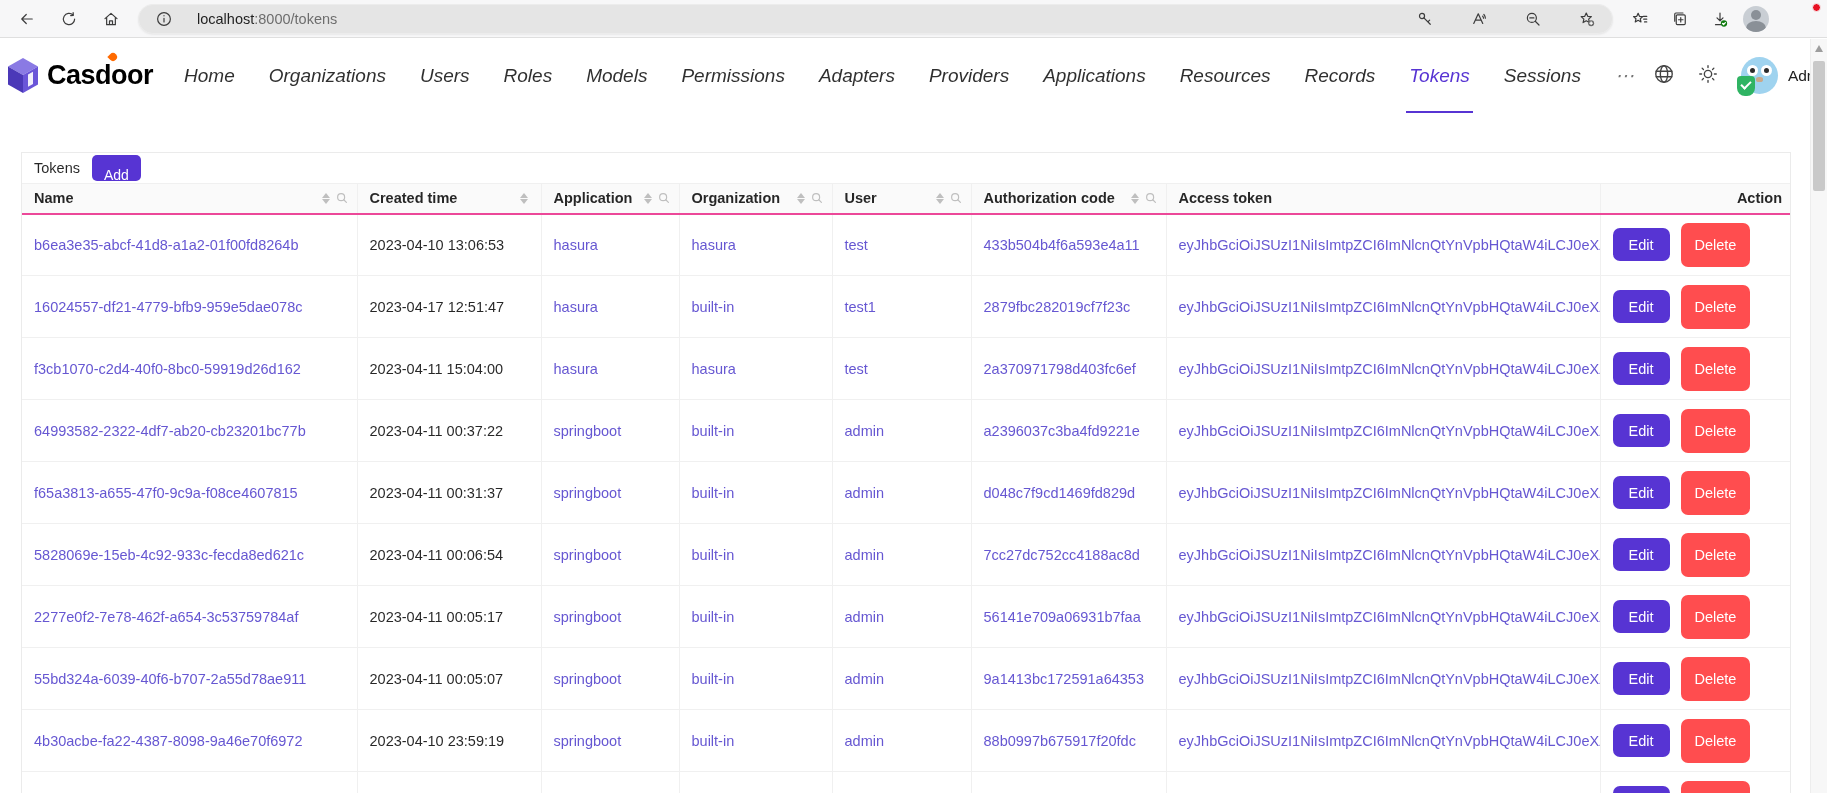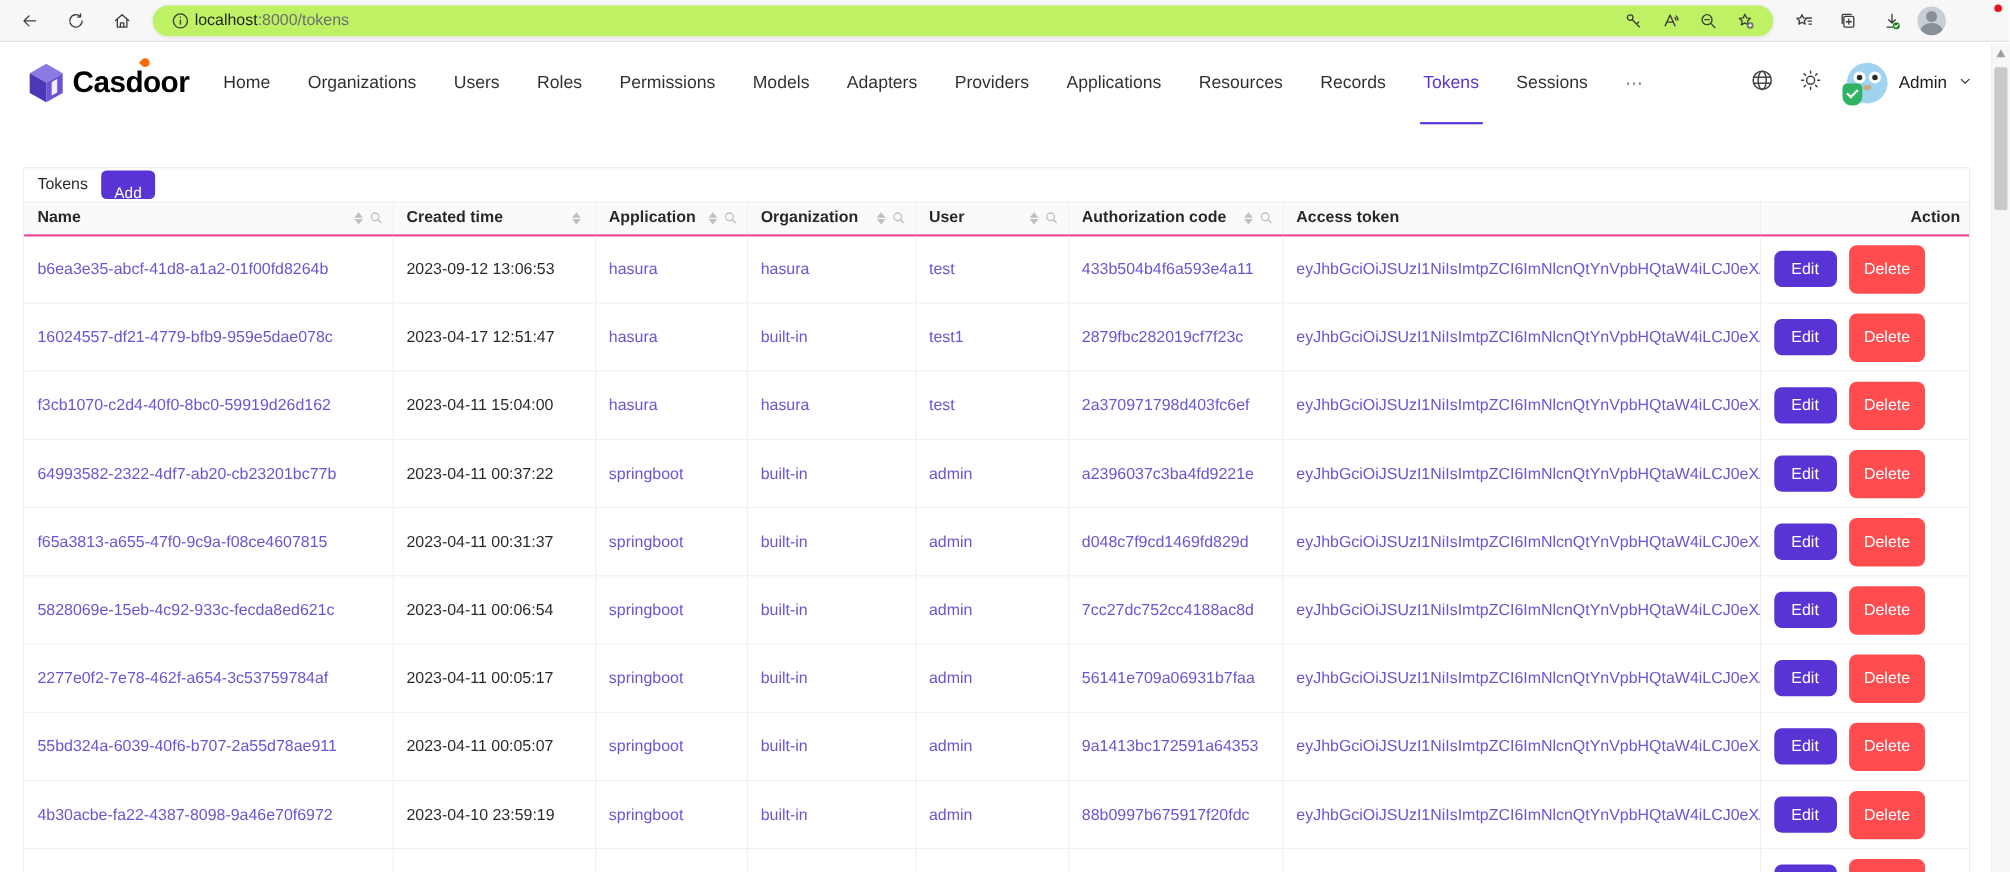--- a/index.html
+++ b/index.html
@@ -7,43 +7,43 @@
     font-family:"Liberation Sans", sans-serif; }
 
   
   .chrome { height:38px; background:#f7f7f8; border-bottom:1px solid #dfdfdf;
     display:flex; align-items:center; padding:0 10px; position:relative; z-index:5; }
   .chrome .navbtns { display:flex; align-items:center; gap:8px; margin-right:10px; }
   .cicon { width:34px; height:30px; display:flex; align-items:center; justify-content:center;
     border-radius:6px; color:#3c3c3c; }
   .cicon svg { width:18px; height:18px; stroke:#3c3c3c; fill:none; stroke-width:1.6;
     stroke-linecap:round; stroke-linejoin:round; }
-  .omnibox { flex:1; max-width:1475px; height:30px; background:#bef264; border:1px solid #ececec;
+  .omnibox { flex:1; max-width:1475px; height:30px; background:#e5e5e5; border:1px solid #ececec;
     border-radius:15px; box-shadow:0 1px 2px rgba(0,0,0,.06); display:flex; align-items:center;
-    padding:0 8px 0 12px; }
+    padding:0 8px 0 12px;gap:20px; }
   .omnibox .url { flex:1; font-size:14.5px; color:#1f1f1f; white-space:nowrap; overflow:hidden; }
   .omnibox .url .rest { color:#6d6d6d; }
   .chrome .rightbtns { display:flex; align-items:center; gap:6px; margin-left:10px; }
   .avatar-chrome { width:26px; height:26px; border-radius:50%; background:#c9ced4; position:relative; overflow:hidden; }
   .avatar-chrome::before { content:""; position:absolute; left:8px; top:4px; width:10px; height:10px;
     border-radius:50%; background:#8a9097; }
   .avatar-chrome::after { content:""; position:absolute; left:3px; top:15px; width:20px; height:14px;
     border-radius:50%; background:#8a9097; }
   .reddot { position:absolute; width:9px; height:9px; background:#e81123; border-radius:50%;
     right:6px; top:3px; z-index:6; border:1px solid #f7f7f8; }
 
   
-  .appbar { height:75px; background:#fff; display:flex; align-items:stretch; padding:0 8px 0 24px; }
+  .appbar { height:75px; background:#fff; display:flex; align-items:stretch; padding:0 8px 0 5px; }
   .brand { display:flex; align-items:center; gap:6px; margin-right:14px; }
   .brand-text { font-size:27px; font-weight:700; color:#000; letter-spacing:-.5px; position:relative; }
   .brand-text .crown { position:absolute; left:62px; top:-7px; width:8px; height:8px;
     background:#ff6a00; border-radius:50% 50% 50% 0; transform:rotate(45deg); }
   .mainnav { display:flex; align-items:stretch; flex:1; }
-  .nav-item { display:flex; align-items:center; padding:0 17px; font-size:16px;
-    color:rgba(0,0,0,.82); cursor:pointer; position:relative; white-space:nowrap; }
+  .nav-item { display:flex; align-items:center; padding:0 17px; font-size:19px;
+    color:rgba(0,0,0,.82); cursor:pointer; position:relative; white-space:nowrap;font-style:italic; }
   .nav-item.active { color:#5734d3; }
   .nav-item.active::after { content:""; position:absolute; left:14px; right:14px; bottom:0;
     height:2px; background:#5734d3; }
   .nav-item.more { color:rgba(0,0,0,.55); letter-spacing:2px; }
   .appbar-right { display:flex; align-items:center; gap:22px; padding-right:26px; }
   .hicon svg { width:22px; height:22px; stroke:#444; fill:none; stroke-width:1.5; stroke-linecap:round; }
   .gopher { width:37px; height:37px; border-radius:50%; background:#9fd3ef; position:relative; }
   .gopher .eye { position:absolute; width:11px; height:11px; background:#fff; border-radius:50%; top:8px; }
   .gopher .eye::after { content:""; position:absolute; width:5px; height:5px; background:#2b2b2b;
     border-radius:50%; left:3px; top:3px; }
@@ -185,22 +185,22 @@
       <polygon points="22,17.5 27,14.8 27,27 22,29.8" fill="#ffffff" opacity="0.9"></polygon>
     </svg>
     <div class="brand-text"><span>Casdoor</span><span class="crown"></span></div>
   </div>
 
   <nav class="mainnav">
       <div class="nav-item">Home</div>
       <div class="nav-item">Organizations</div>
       <div class="nav-item">Users</div>
       <div class="nav-item">Roles</div>
+      <div class="nav-item">Models</div>
       <div class="nav-item">Permissions</div>
-      <div class="nav-item">Models</div>
       <div class="nav-item">Adapters</div>
       <div class="nav-item">Providers</div>
       <div class="nav-item">Applications</div>
       <div class="nav-item">Resources</div>
       <div class="nav-item">Records</div>
       <div class="nav-item active">Tokens</div>
       <div class="nav-item">Sessions</div>
       <div class="nav-item more">⋯</div>
     </nav>
 
@@ -346,21 +346,21 @@
             <th>
               <div class="th-inner">
                 <span class="lbl">Action</span>
               </div>
             </th>
           </tr>
         </thead>
       <tbody id="body-rows">
           <tr>
             <td><a class="cell-link" href="#">b6ea3e35-abcf-41d8-a1a2-01f00fd8264b</a></td>
-            <td><span class="time-txt">2023-09-12 13:06:53</span></td>
+            <td><span class="time-txt">2023-04-10 13:06:53</span></td>
             <td><a class="cell-link" href="#">hasura</a></td>
             <td><a class="cell-link" href="#">hasura</a></td>
             <td><a class="cell-link" href="#">test</a></td>
             <td><a class="cell-link" href="#">433b504b4f6a593e4a11</a></td>
             <td><a class="cell-link" href="#">eyJhbGciOiJSUzI1NiIsImtpZCI6ImNlcnQtYnVpbHQtaW4iLCJ0eXAiOiJKV1QiLCJhbGciOiJSUzI1NiJ9</a></td>
             <td class="action-cell"><button class="btn-edit">Edit</button><button class="btn-delete">Delete</button></td>
           </tr>
           <tr>
             <td><a class="cell-link" href="#">16024557-df21-4779-bfb9-959e5dae078c</a></td>
             <td><span class="time-txt">2023-04-17 12:51:47</span></td>

